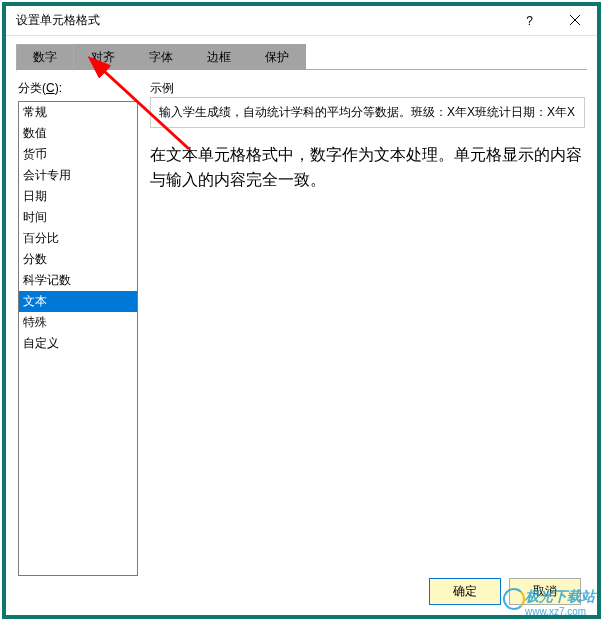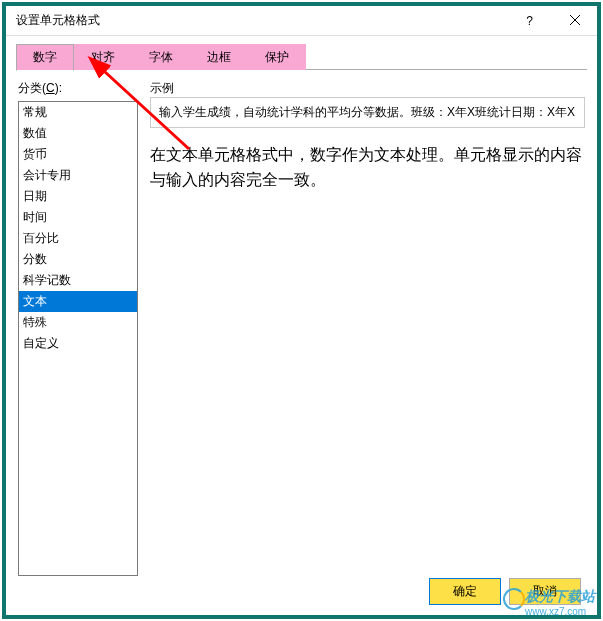--- a/index.html
+++ b/index.html
@@ -54,21 +54,21 @@
     }
     .tab {
       padding: 4px 16px;
       border: 1px solid transparent;
       border-bottom: none;
       cursor: pointer;
       position: relative;
       z-index: 1;
       font-size: 12px;
       color: #000;
-      background: #f9a8d4;
+      background: #a3a3a3;
     }
     .tab.active {
       border: 1px solid #acacac;
       border-bottom: 1px solid #fff;
       margin-bottom: -1px;
     }
     .content {
       padding: 10px 12px;
       display: flex;
       gap: 12px;
@@ -113,21 +113,21 @@
       position: absolute;
       bottom: 10px;
       right: 16px;
       display: flex;
       gap: 8px;
     }
     .btn {
       min-width: 72px;
       padding: 4px 14px;
       border: 1px solid #acacac;
-      background: #fde047;
+      background: #fef9c3;
       cursor: pointer;
       font-size: 12px;
       font-family: inherit;
     }
     .btn.primary { border: 1px solid #0078d7; }
     .arrow-annotation {
       position: absolute;
       left: 18px;
       top: 48px;
       pointer-events: none;

